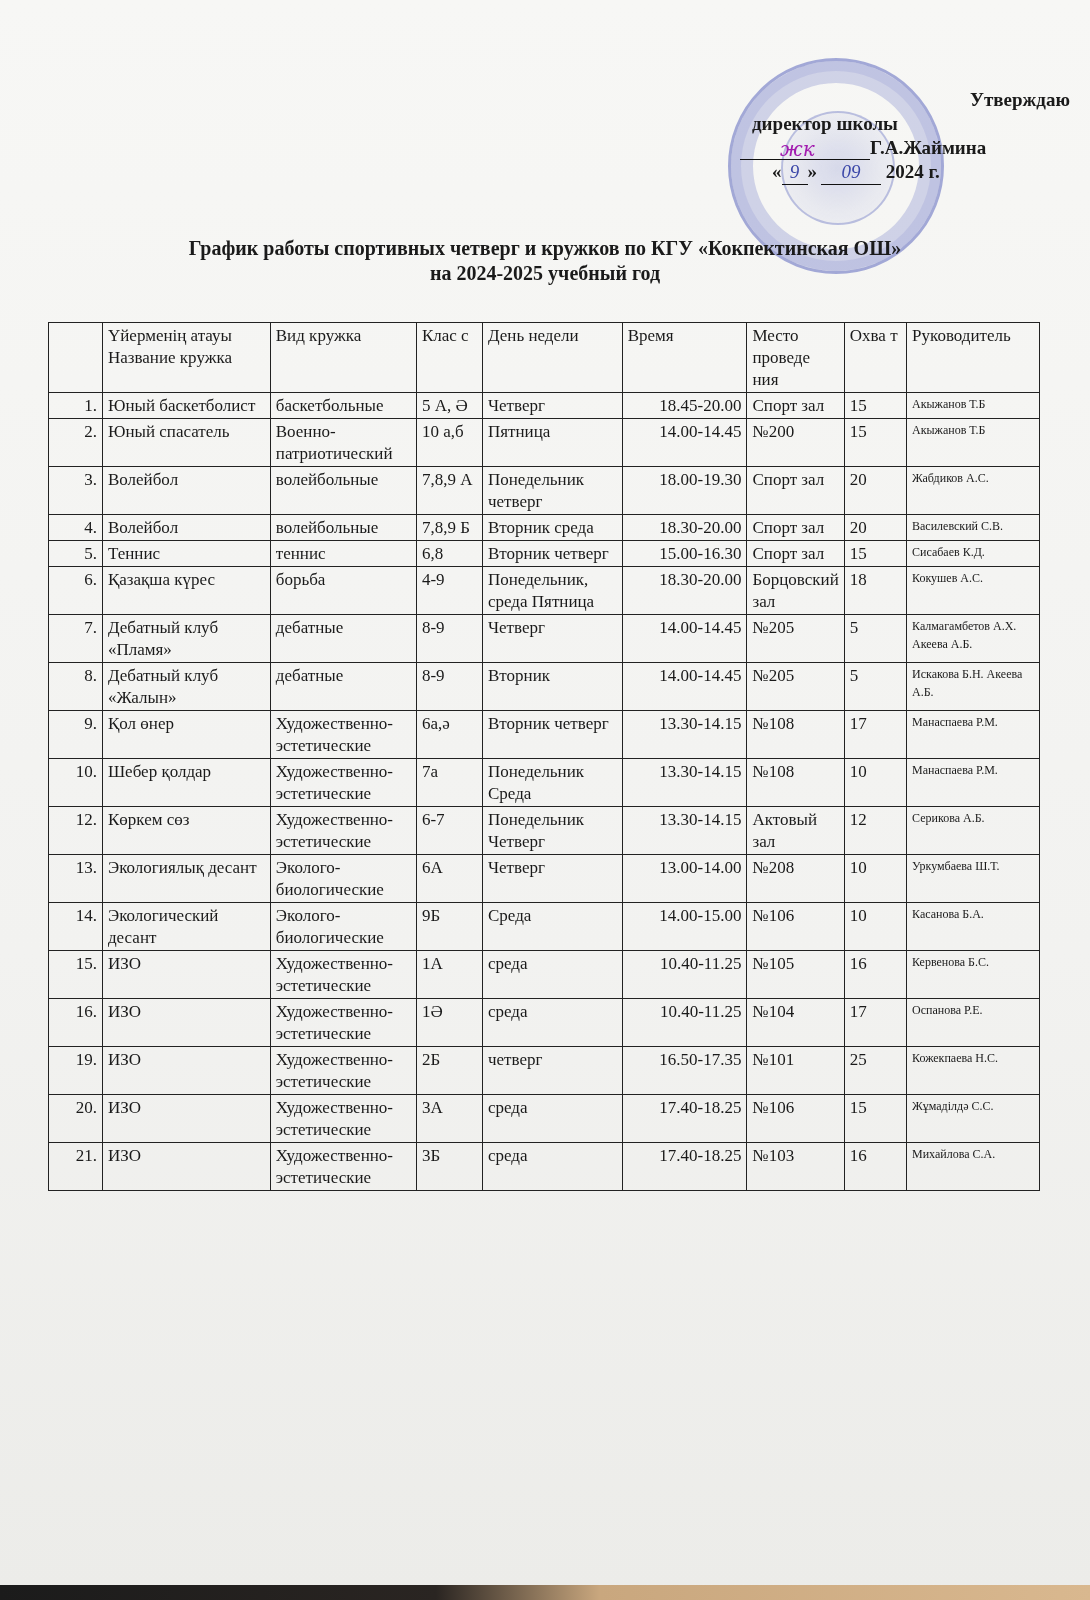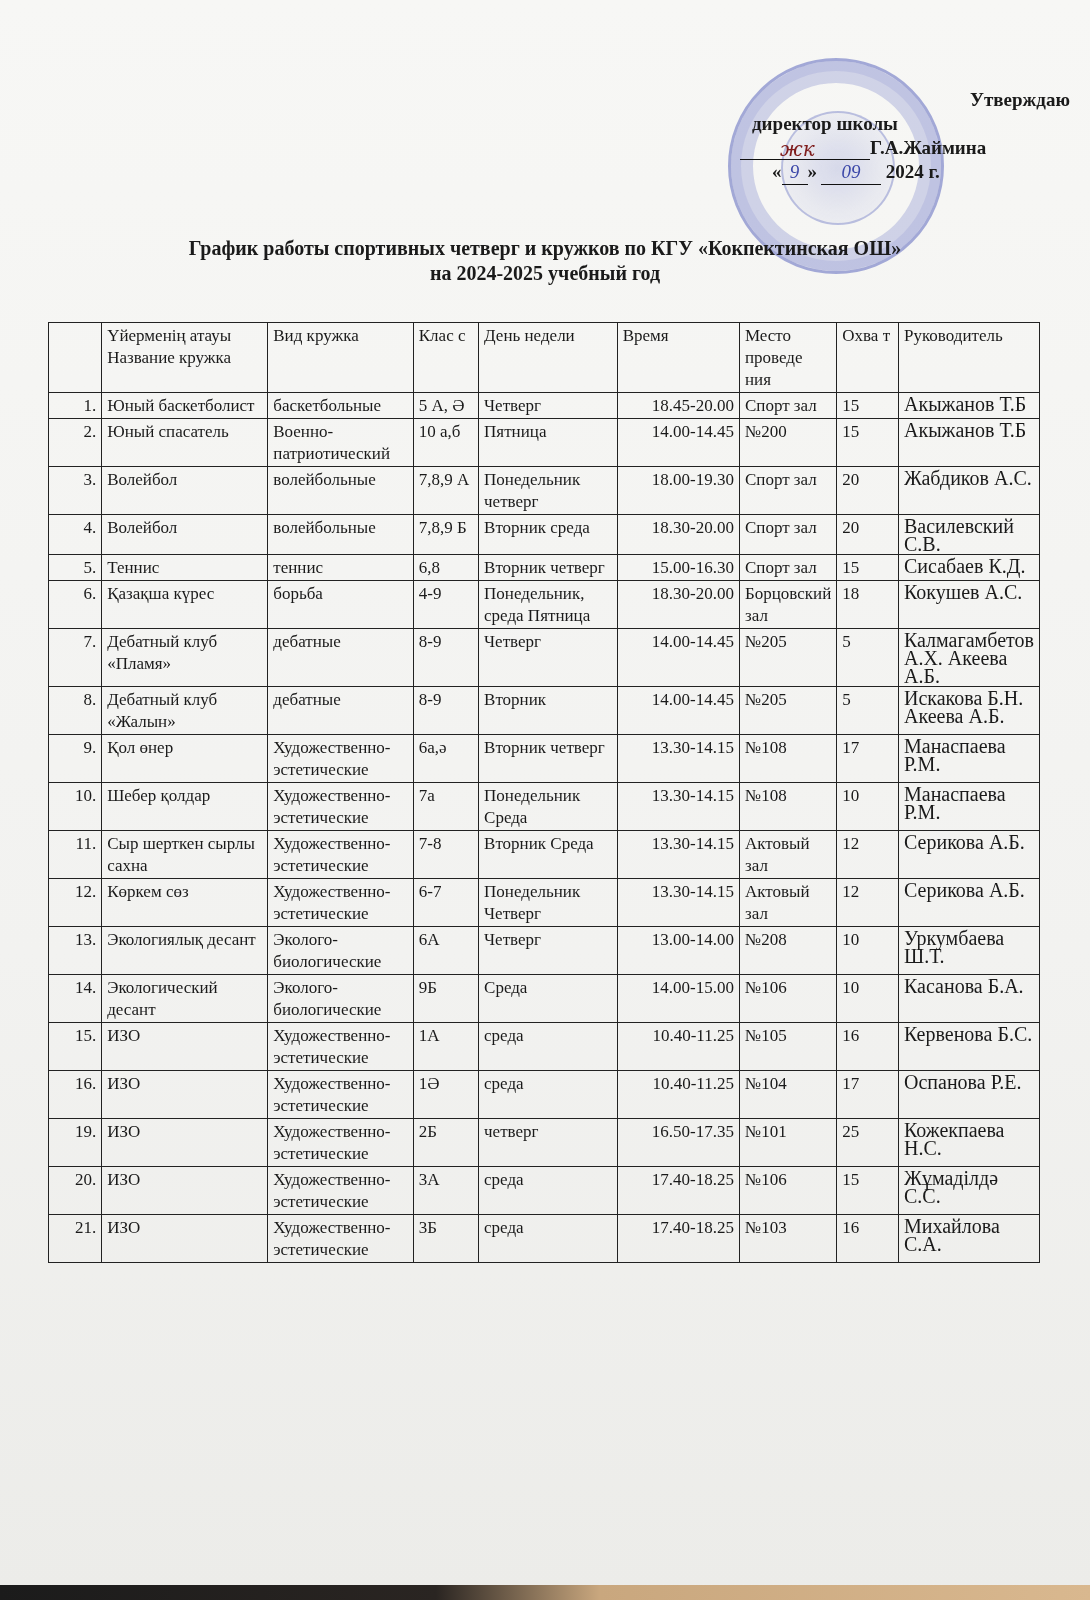--- a/index.html
+++ b/index.html
@@ -29,38 +29,38 @@
   }
   .approve {
     position:absolute; left:750px; top:88px; width:320px;
     font-weight:bold; font-size:19px; line-height:24px;
   }
   .approve div { white-space:nowrap; }
   .approve .l1 { margin-left:4px;text-align:right; }
   .approve .l2 { margin-left:2px; }
   .approve .l3 { margin-left:-10px; }
   .approve .sigline { display:inline-block; width:130px; border-bottom:1.5px solid #111; height:18px; vertical-align:bottom; position:relative; }
-  .approve .sig { position:absolute; left:40px; top:-4px; color:#7f1d1d; font-style:italic; font-weight:normal; font-size:20px; font-family:"DejaVu Serif", serif;text-align:right; }
+  .approve .sig { position:absolute; left:40px; top:-4px; color:#a21caf; font-style:italic; font-weight:normal; font-size:20px; font-family:"DejaVu Serif", serif;text-align:right; }
   .approve .l4 { margin-left:22px; }
   .approve .blank { display:inline-block; border-bottom:1.5px solid #111; text-align:center; color:#3b47a8; font-style:italic; font-weight:normal; }
   .title {
     position:absolute; left:0; width:1090px; top:236px; text-align:center;
     font-weight:bold; font-size:20px; line-height:25px;
   }
   table.sched {
     position:absolute; left:48px; top:322px; width:992px;
     border-collapse:collapse; font-size:17px; line-height:22px;
   }
   table.sched td {
     border:1.4px solid #222; vertical-align:top; padding:2px 5px 1px 5px;
   }
   col.c0{width:55px} col.c1{width:170px} col.c2{width:147px} col.c3{width:67px}
   col.c4{width:141px} col.c5{width:128px} col.c6{width:87px} col.c7{width:63px} col.c8{width:134px}
   td.num { text-align:right; padding-right:4px; }
-  td.lead { font-size:20px; line-height:18px; }
+  td.lead { font-size:12px; line-height:18px; }
   td.time { text-align:right; }
   tr.head td { height:66px; }
 </style>
 </head>
 <body>
 
 <div class="paper"></div>
 
 <div class="stamp">
     <div class="stamp-inner"></div>
@@ -213,31 +213,20 @@
         <td>Шебер қолдар</td>
         <td>Художественно-эстетические</td>
         <td>7а</td>
         <td>Понедельник Среда</td>
         <td class="time">13.30-14.15</td>
         <td>№108</td>
         <td>10</td>
         <td class="lead">Манаспаева Р.М.</td>
       </tr>
       <tr>
-        <td class="num">11.</td>
-        <td>Сыр шерткен сырлы сахна</td>
-        <td>Художественно-эстетические</td>
-        <td>7-8</td>
-        <td>Вторник Среда</td>
-        <td class="time">13.30-14.15</td>
-        <td>Актовый зал</td>
-        <td>12</td>
-        <td class="lead">Серикова А.Б.</td>
-      </tr>
-      <tr>
         <td class="num">12.</td>
         <td>Көркем сөз</td>
         <td>Художественно-эстетические</td>
         <td>6-7</td>
         <td>Понедельник Четверг</td>
         <td class="time">13.30-14.15</td>
         <td>Актовый зал</td>
         <td>12</td>
         <td class="lead">Серикова А.Б.</td>
       </tr>

